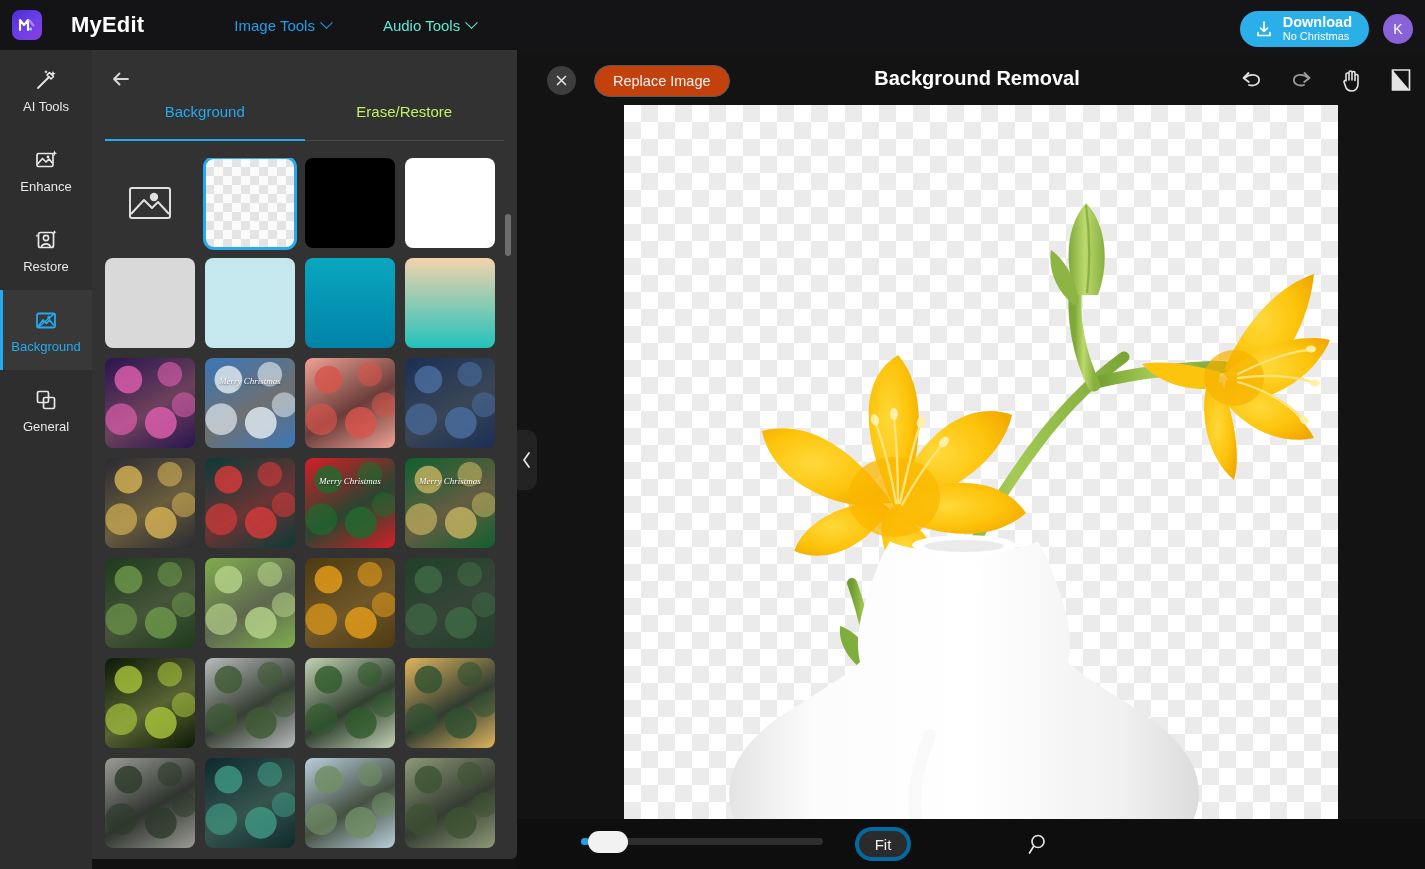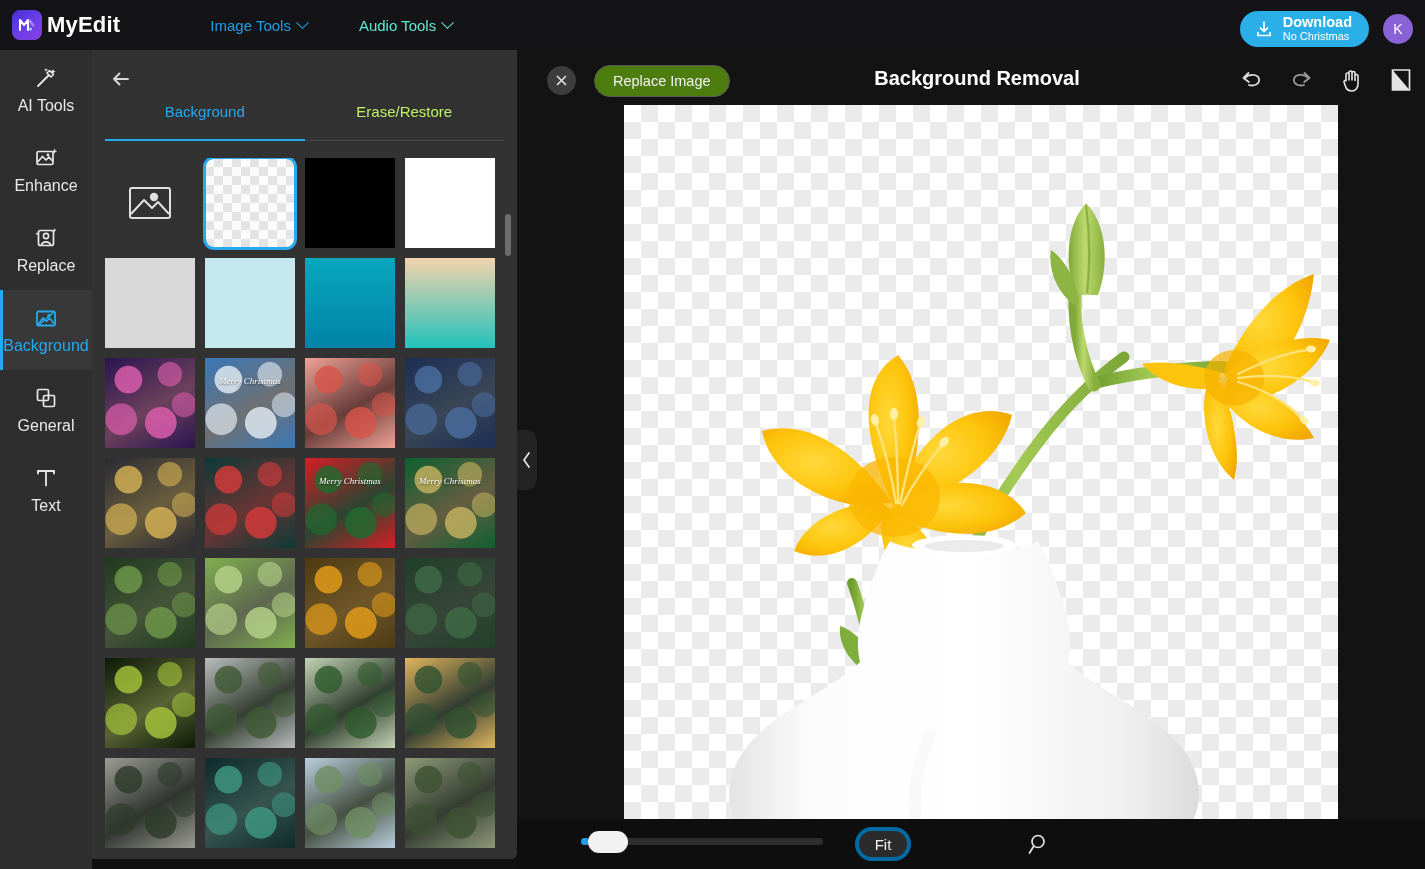--- a/index.html
+++ b/index.html
@@ -9,21 +9,21 @@
     font-family: "Liberation Sans", sans-serif;
     overflow: hidden;
   }
   #app { position: relative; width: 1425px; height: 869px; background: #111112; }
 
   
   .topbar {
     position: absolute; left: 0; top: 0; width: 1425px; height: 50px;
     background: #141416; display: flex; align-items: center;
   }
-  .brand { display: flex; align-items: center; gap: 5px; margin-left: 12px; }
+  .brand { display: flex; align-items: center; gap: 29px; margin-left: 12px; }
   .logo-tile {
     width: 30px; height: 30px; border-radius: 8px;
     background: linear-gradient(140deg,#4a2fd6 0%,#6d3fe8 55%,#8a3fe0 100%);
     display: flex; align-items: center; justify-content: center;
     position: relative;
   }
   .brand-name { color: #ffffff; font-size: 22px; font-weight: 700; letter-spacing: .2px; }
   .nav { display: flex; align-items: center; gap: 52px; margin-left: 90px; }
   .nav-item { display: flex; align-items: center; gap: 7px; font-size: 15px; cursor: pointer; }
   .nav-item.accent { color: #1f9fe8; }
@@ -47,21 +47,21 @@
   
   .rail {
     position: absolute; left: 0; top: 50px; width: 92px; height: 819px;
     background: #2e2e2e;
   }
   .rail-item {
     position: relative; height: 80px; display: flex; flex-direction: column;
     align-items: center; justify-content: center; gap: 6px; cursor: pointer;
     color: #e8e8e8; font-size: 13px;
   }
-  .rail-item .ri-label { font-size: 16px; }
+  .rail-item .ri-label { font-size: 13px; }
   .rail-item.active { background: #383838; color: #25a9ef; }
   .rail-item.active::before {
     content: ""; position: absolute; left: 0; top: 0; width: 3px; height: 100%;
     background: #25a9ef;
   }
   .rail-item svg { display: block; }
 
   
   .panel {
     position: absolute; left: 92px; top: 50px; width: 425px; height: 809px;
@@ -78,21 +78,21 @@
   }
   .tab.active { color: #25a9ef; }
   .tab.active::after {
     content: ""; position: absolute; left: 0; bottom: -1px; width: 100%; height: 2px; background: #25a9ef;
   }
   .grid-wrap {
     position: absolute; left: 13px; top: 108px; width: 399px; height: 700px; overflow: hidden;
   }
   .grid { display: grid; grid-template-columns: repeat(4, 90px); gap: 10px; }
   .cell {
-    width: 90px; height: 90px; border-radius: 0; overflow: hidden; cursor: pointer;
+    width: 90px; height: 90px; border-radius: 8px; overflow: hidden; cursor: pointer;
     position: relative; background: #3a3a3a;
   }
   .cell.upload { background: transparent; display: flex; align-items: center; justify-content: center; }
   .cell.selected { outline: 3px solid #25a9ef; outline-offset: -1px; border-radius: 9px; }
   .checker-cell {
     background-image:
       linear-gradient(45deg,#e4e4e4 25%,transparent 25%,transparent 75%,#e4e4e4 75%),
       linear-gradient(45deg,#e4e4e4 25%,transparent 25%,transparent 75%,#e4e4e4 75%);
     background-size: 18px 18px; background-position: 0 0, 9px 9px; background-color: #fbfbfb;
   }
@@ -112,21 +112,21 @@
 
   
   .stage { position: absolute; left: 517px; top: 50px; width: 908px; height: 819px; background: #131314; }
   .stage-bar { position: relative; height: 62px; }
   .close-circle {
     position: absolute; left: 30px; top: 16px; width: 29px; height: 29px; border-radius: 50%;
     background: #3d3d3d; display: flex; align-items: center; justify-content: center; cursor: pointer;
   }
   .replace-btn {
     position: absolute; left: 77px; top: 15px; height: 32px; padding: 0 18px;
-    border: 1px solid #5a5a5a; border-radius: 16px; background: #4d7c0f; color: #f2f2f2;
+    border: 1px solid #5a5a5a; border-radius: 16px; background: #c2410c; color: #f2f2f2;
     font-size: 14.5px; display: flex; align-items: center; cursor: pointer;
   }
   .stage-title {
     position: absolute; left: 0; top: 17px; width: 920px; text-align: center;
     color: #ffffff; font-size: 20px; font-weight: 700;
   }
   .stage-tools { position: absolute; right: 10px; top: 16px; display: flex; align-items: center; gap: 22px; }
   .tool-icn { width: 28px; height: 28px; cursor: pointer; display: flex; align-items: center; justify-content: center; }
 
   .canvas {
@@ -225,48 +225,41 @@
     </div>
 
     <div class="rail-item">
       <svg width="26" height="26" viewBox="0 0 26 26">
         <rect x="5.5" y="5.5" width="15" height="15" rx="2" fill="none" stroke="#e8e8e8" stroke-width="1.7"></rect>
         <circle cx="13" cy="11" r="2.6" fill="none" stroke="#e8e8e8" stroke-width="1.6"></circle>
         <path d="M8.3 20 a4.9 4.4 0 0 1 9.4 0" fill="none" stroke="#e8e8e8" stroke-width="1.6"></path>
         <path d="M21.5 3.2 l.6 1.4 1.4.6 -1.4.6 -.6 1.4 -.6-1.4 -1.4-.6 1.4-.6z" fill="#e8e8e8"></path>
         <path d="M4 7.2 l.5 1.1 1.1.5 -1.1.5 -.5 1.1 -.5-1.1 -1.1-.5 1.1-.5z" fill="#e8e8e8"></path>
       </svg>
-      <span class="ri-label">Replace</span>
+      <span class="ri-label">Restore</span>
     </div>
 
     <div class="rail-item active">
       <svg width="26" height="26" viewBox="0 0 26 26">
         <rect x="4" y="6.5" width="18" height="14" rx="1.6" fill="none" stroke="#25a9ef" stroke-width="1.8"></rect>
         <path d="M5 19.5 L10 13 L13.5 16.5 L16.5 13 L21 18.5" fill="none" stroke="#25a9ef" stroke-width="1.7" stroke-linejoin="round"></path>
         <circle cx="16" cy="10.5" r="1.7" fill="#25a9ef"></circle>
         <path d="M5 20.5 L21 7" stroke="#25a9ef" stroke-width="1.5"></path>
       </svg>
       <span class="ri-label">Background</span>
     </div>
 
     <div class="rail-item">
       <svg width="26" height="26" viewBox="0 0 26 26">
         <rect x="4.5" y="4.5" width="11" height="11" rx="1.5" fill="none" stroke="#e8e8e8" stroke-width="1.7"></rect>
         <rect x="10.5" y="10.5" width="11" height="11" rx="1.5" fill="none" stroke="#e8e8e8" stroke-width="1.7"></rect>
       </svg>
       <span class="ri-label">General</span>
     </div>
 
-    <div class="rail-item">
-      <svg width="26" height="26" viewBox="0 0 26 26">
-        <path d="M5 6 L21 6 M13 6 L13 20.5" fill="none" stroke="#e8e8e8" stroke-width="1.8" stroke-linecap="round"></path>
-        <path d="M5 6 L5 8.5 M21 6 L21 8.5" fill="none" stroke="#e8e8e8" stroke-width="1.8" stroke-linecap="round"></path>
-      </svg>
-      <span class="ri-label">Text</span>
-    </div>
   </div>
 
   <div class="panel">
     <div class="panel-back">
       <svg width="26" height="26" viewBox="0 0 26 26">
         <path d="M20 13 L6 13 M11.5 7.5 L6 13 L11.5 18.5" fill="none" stroke="#d8d8d8" stroke-width="1.9" stroke-linecap="round" stroke-linejoin="round"></path>
       </svg>
     </div>
 
     <div class="tabs">

